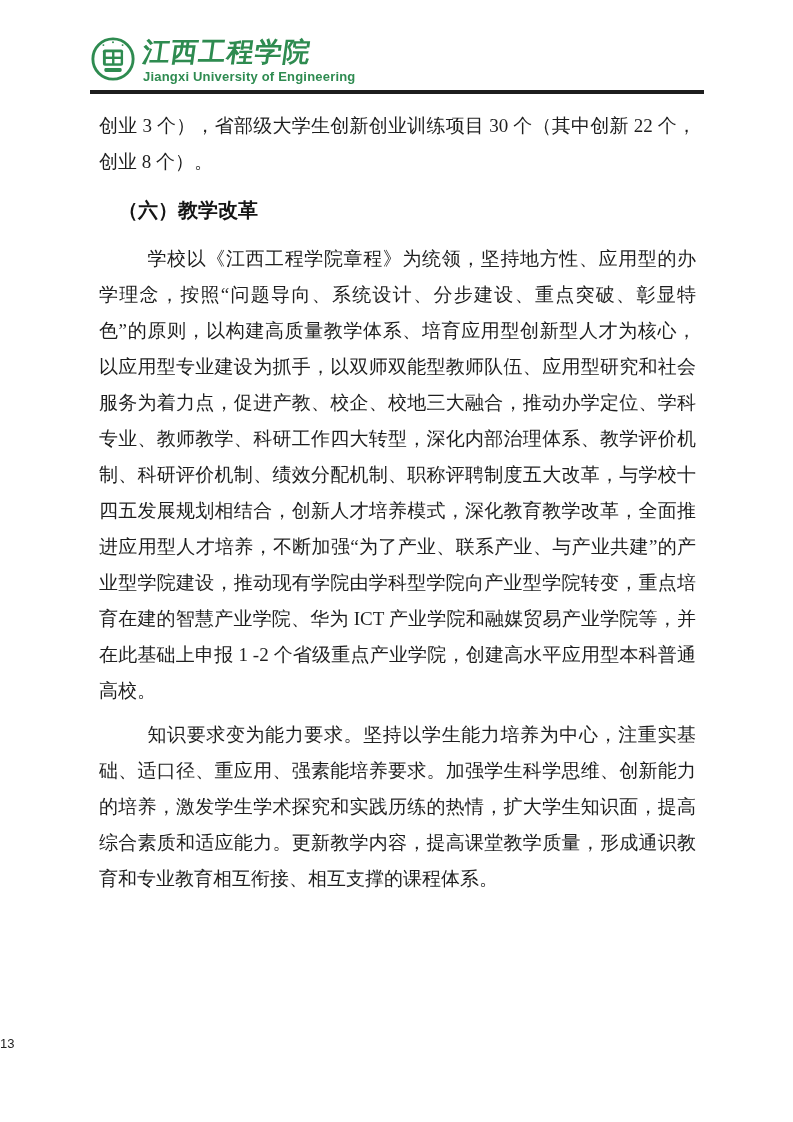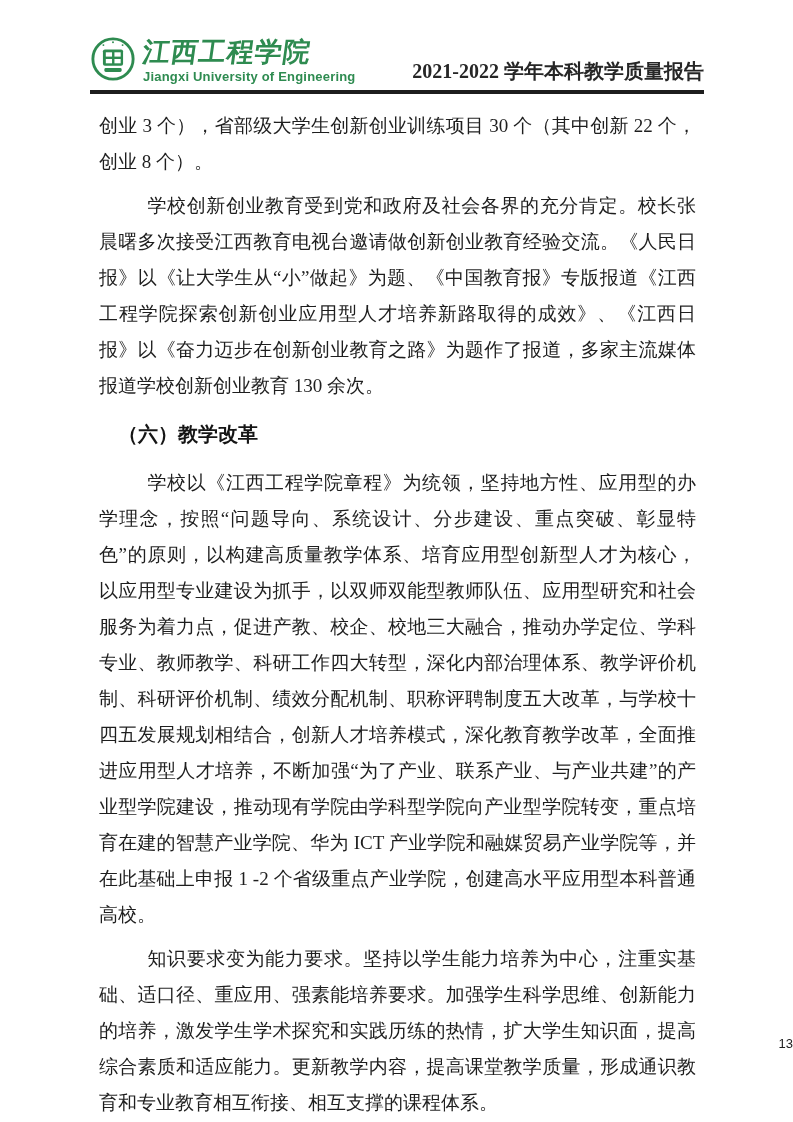--- a/index.html
+++ b/index.html
@@ -85,21 +85,21 @@
     text-indent: 0.75em;
     color: #151515;
   }
 
   
   .footer {
     position: absolute;
     left: 0;
     right: 0;
     top: 1036px;
-    text-align: right;
+    text-align: left;
     font-size: 13px;
     color: #222222;
     font-family: "Liberation Sans", sans-serif;
   }
 </style>
 </head>
 <body>
 
 <div class="page">
 
@@ -118,28 +118,26 @@
             <rect x="16.5" y="24" width="6.5" height="4.5" fill="#ffffff"></rect>
             <rect x="25.5" y="24" width="6.5" height="4.5" fill="#ffffff"></rect>
             <rect x="15" y="33.5" width="18" height="4" rx="1.5" fill="#2e8b50"></rect>
           </svg>
         </span>
         <span class="logo-names">
           <span class="logo-zh">江西工程学院</span>
           <span class="logo-en">Jiangxi University of Engineering</span>
         </span>
       </div>
-      <div class="report-title">2021-2022 学年本科教学质量报告</div>
     </div>
     <div class="header-rule"></div>
   </div>
 
   <div class="content">
     <p class="no-indent">创业 3 个），省部级大学生创新创业训练项目 30 个（其中创新 22 个，创业 8 个）。</p>
-    <p>学校创新创业教育受到党和政府及社会各界的充分肯定。校长张晨曙多次接受江西教育电视台邀请做创新创业教育经验交流。《人民日报》以《让大学生从“小”做起》为题、《中国教育报》专版报道《江西工程学院探索创新创业应用型人才培养新路取得的成效》、《江西日报》以《奋力迈步在创新创业教育之路》为题作了报道，多家主流媒体报道学校创新创业教育 130 余次。</p>
     <h2>（六）教学改革</h2>
     <p>学校以《江西工程学院章程》为统领，坚持地方性、应用型的办学理念，按照“问题导向、系统设计、分步建设、重点突破、彰显特色”的原则，以构建高质量教学体系、培育应用型创新型人才为核心，以应用型专业建设为抓手，以双师双能型教师队伍、应用型研究和社会服务为着力点，促进产教、校企、校地三大融合，推动办学定位、学科专业、教师教学、科研工作四大转型，深化内部治理体系、教学评价机制、科研评价机制、绩效分配机制、职称评聘制度五大改革，与学校十四五发展规划相结合，创新人才培养模式，深化教育教学改革，全面推进应用型人才培养，不断加强“为了产业、联系产业、与产业共建”的产业型学院建设，推动现有学院由学科型学院向产业型学院转变，重点培育在建的智慧产业学院、华为 ICT 产业学院和融媒贸易产业学院等，并在此基础上申报 1 -2 个省级重点产业学院，创建高水平应用型本科普通高校。</p>
     <p>知识要求变为能力要求。坚持以学生能力培养为中心，注重实基础、适口径、重应用、强素能培养要求。加强学生科学思维、创新能力的培养，激发学生学术探究和实践历练的热情，扩大学生知识面，提高综合素质和适应能力。更新教学内容，提高课堂教学质量，形成通识教育和专业教育相互衔接、相互支撑的课程体系。</p>
 
   </div>
 
   <div class="footer">
     <span>13</span>
   </div>
 

